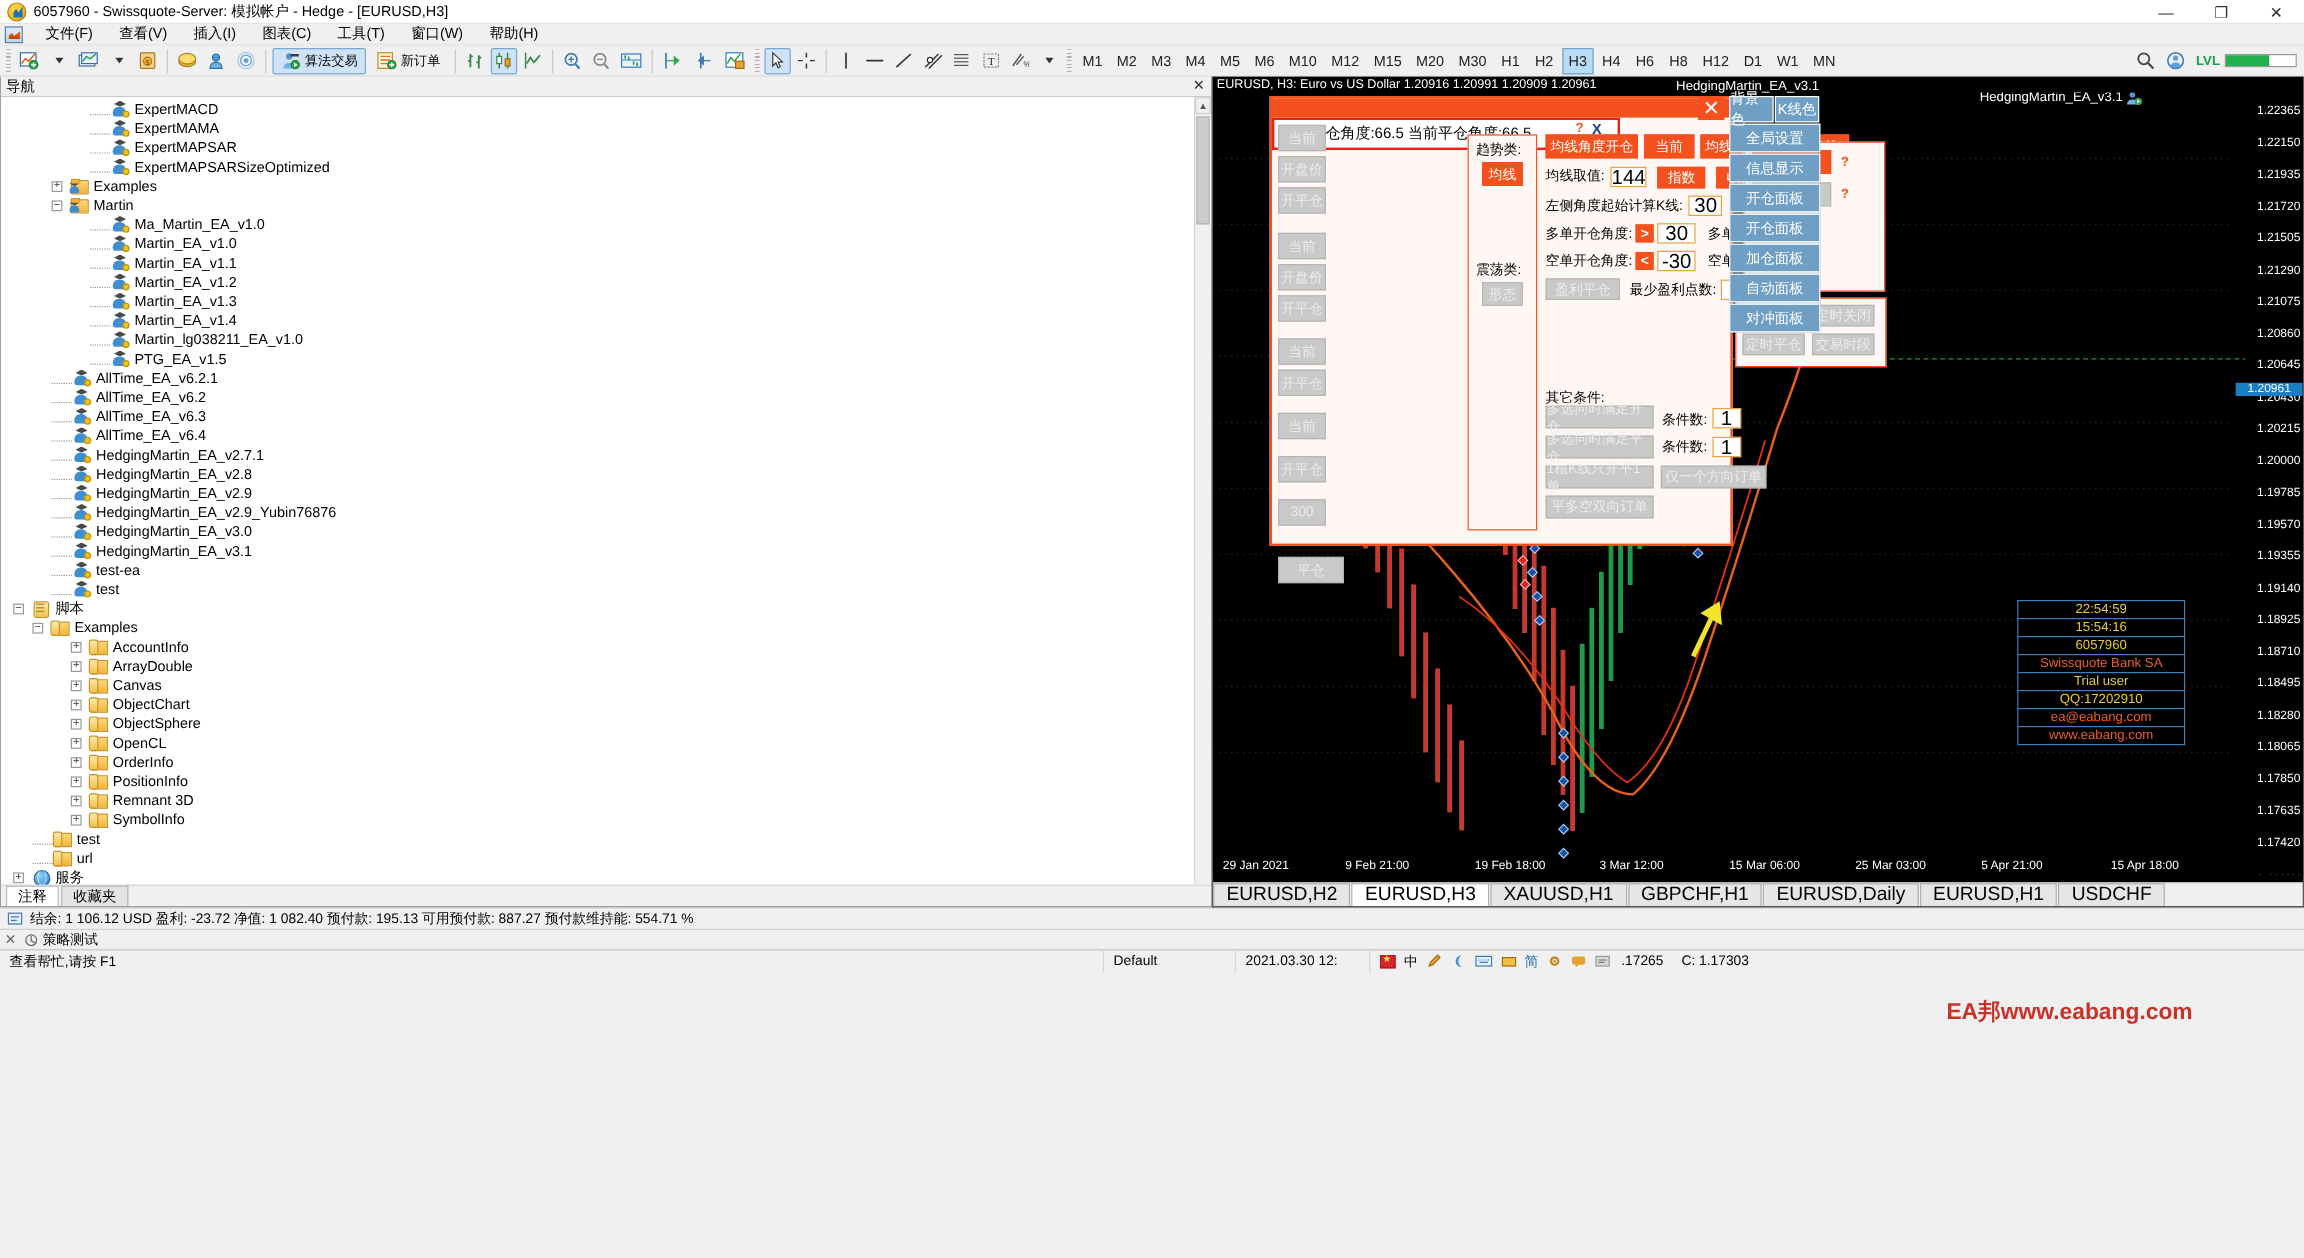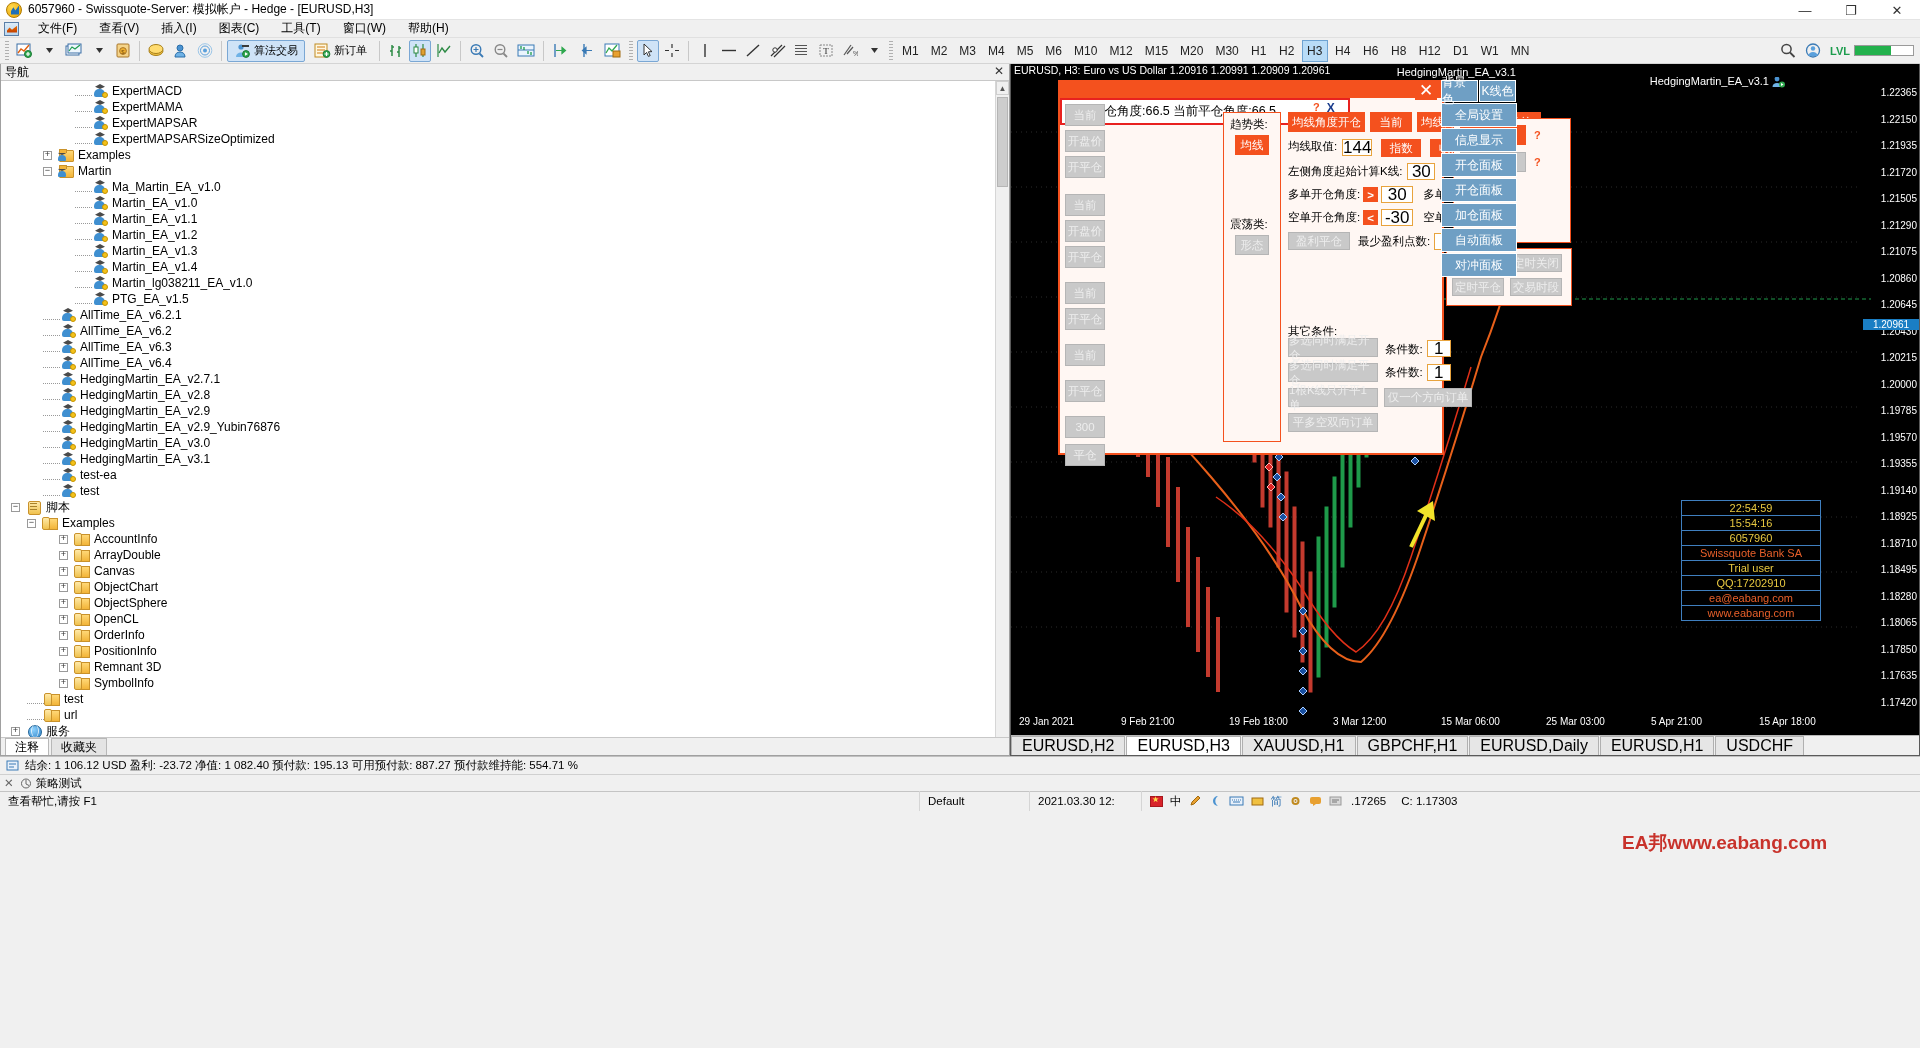--- a/index.html
+++ b/index.html
@@ -1073,21 +1073,21 @@
       <div class="btn-g" style="position: absolute; left: 4px; top: 26px; width: 40px; height: 22px;">开盘价</div>
       <div class="btn-g" style="position: absolute; left: 4px; top: 52px; width: 40px; height: 22px;">开平仓</div>
       <div class="btn-g" style="position: absolute; left: 4px; top: 90px; width: 40px; height: 22px;">当前</div>
       <div class="btn-g" style="position: absolute; left: 4px; top: 116px; width: 40px; height: 22px;">开盘价</div>
       <div class="btn-g" style="position: absolute; left: 4px; top: 142px; width: 40px; height: 22px;">开平仓</div>
       <div class="btn-g" style="position: absolute; left: 4px; top: 178px; width: 40px; height: 22px;">当前</div>
       <div class="btn-g" style="position: absolute; left: 4px; top: 204px; width: 40px; height: 22px;">开平仓</div>
       <div class="btn-g" style="position: absolute; left: 4px; top: 240px; width: 40px; height: 22px;">当前</div>
       <div class="btn-g" style="position: absolute; left: 4px; top: 276px; width: 40px; height: 22px;">开平仓</div>
       <div class="btn-g" style="position: absolute; left: 4px; top: 312px; width: 40px; height: 22px;">300</div>
-      <div class="btn-g" style="position: absolute; left: 4px; top: 340px; width: 40px; height: 22px;">平仓</div>
+      <div class="btn-g" style="position: absolute; left: 4px; top: 360px; width: 55px; height: 22px;">平仓</div>
     </div>
 </div>
 
 <div style="position:absolute;left:1453px;top:118px;width:118px;height:125px;border:1px solid #f4511e;background:#fff7f3;z-index:41;">
   <div style="display:flex;align-items:center;margin:6px 0 0 6px;">
     <div class="btn-o" style="width:66px;height:20px;">空单开仓</div>
     <span class="qmark" style="margin-left:8px">?</span>
   </div>
   <div style="display:flex;align-items:center;margin:7px 0 0 6px;">
     <div class="btn-g" style="width:66px;height:20px;">空单平仓</div>

